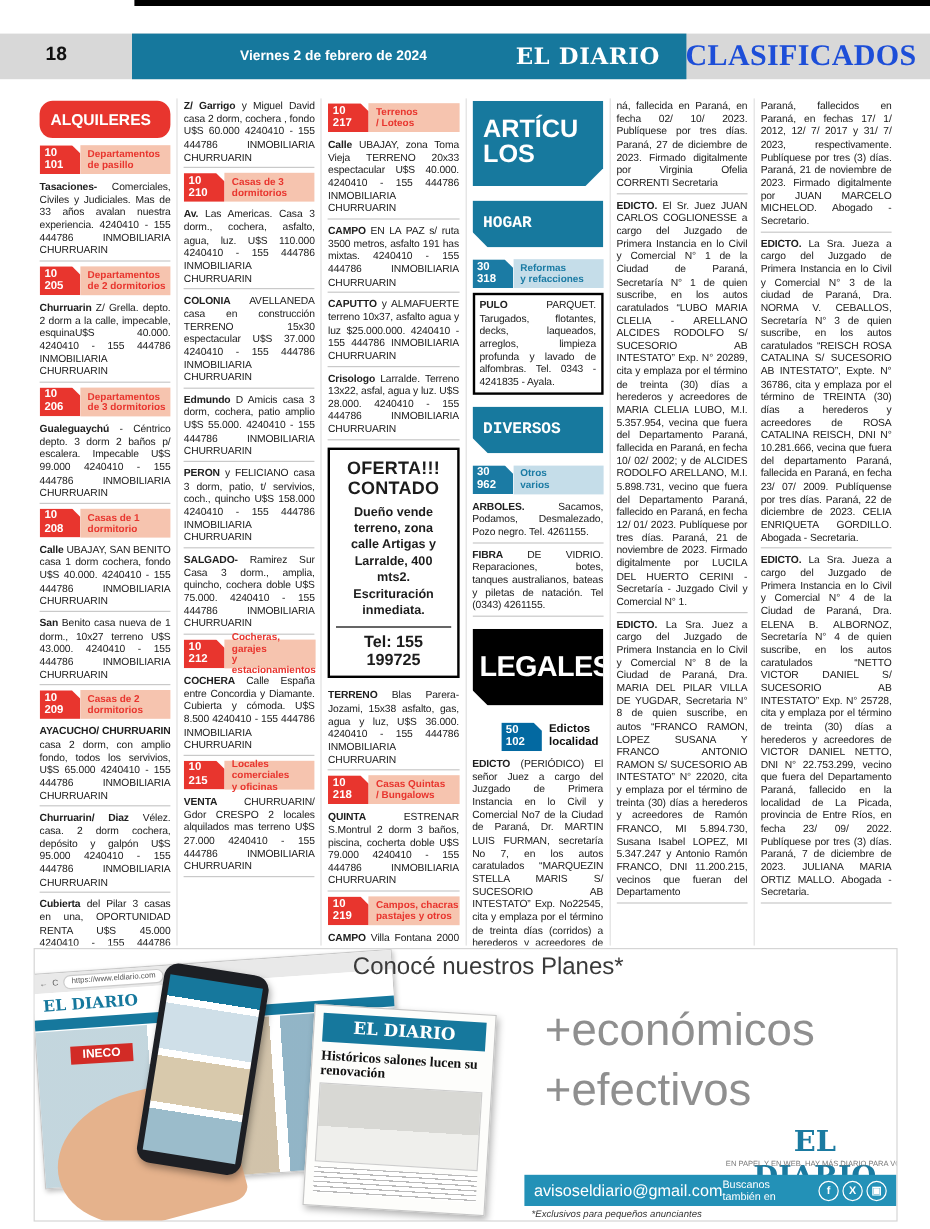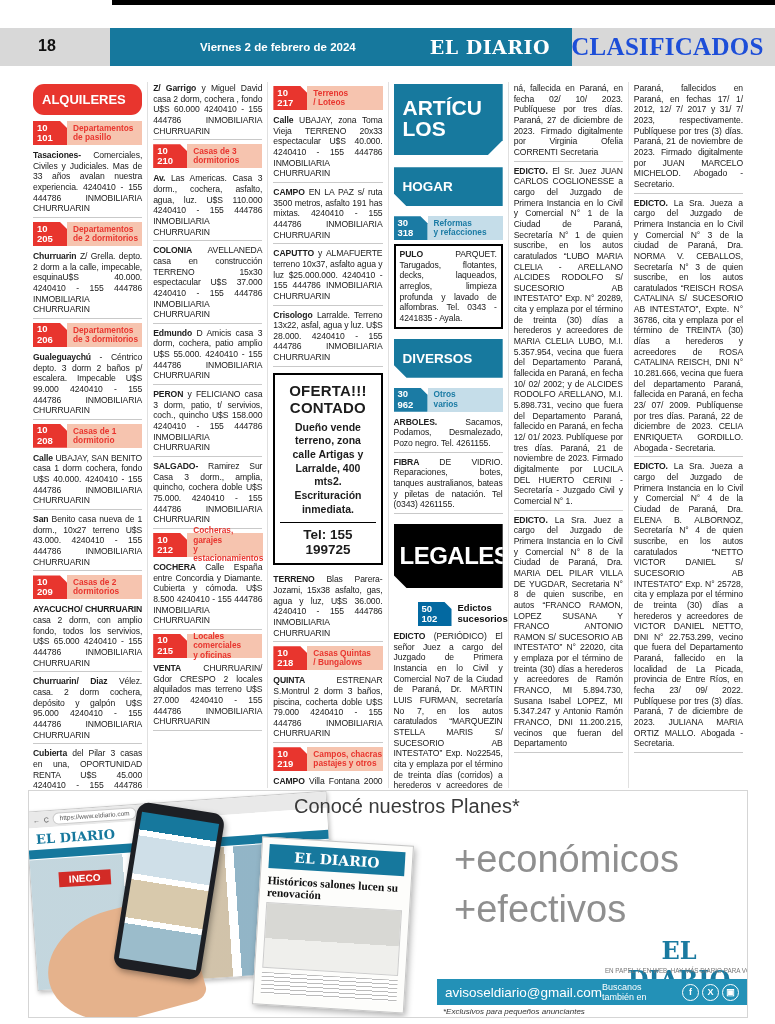--- a/index.html
+++ b/index.html
@@ -27,21 +27,21 @@
   .ad{margin:0 0 3px 0;padding:1px 0 3px 0;font-size:8.6px;line-height:1.24;text-align:justify;
       letter-spacing:-.1px;border-bottom:1px solid #c9c9c9;color:#202020;}
   .ad .lead{font-weight:bold;}
   .ad.boxed{border:2px solid #000;padding:3px 4px;margin:3px 0 6px 0;}
 
   .banner{margin:2px 0 6px 0;color:#fff;font-weight:bold;}
   .banner-red{background:#e8352e;font-size:13px;padding:8px 0 8px 9px;border-radius:11px;}
   .banner-teal-big{background:#17799e;font-size:21px;line-height:.98;padding:14px 0 16px 9px;
       clip-path:polygon(0 0,100% 0,100% calc(100% - 15px),calc(100% - 15px) 100%,0 100%);margin-bottom:12px;}
   .banner-teal{background:#17799e;font-size:13.5px;padding:12px 0 12px 9px;
-      clip-path:polygon(0 0,100% 0,100% 100%,13px 100%,0 calc(100% - 13px));margin:10px 0;}
+      clip-path:polygon(0 0,100% 0,100% 100%,13px 100%,0 calc(100% - 13px));margin:10px 0;font-family:Liberation Mono, monospace;}
   .banner-black{background:#000;font-size:24px;letter-spacing:-.5px;padding:18px 0 18px 6px;
       clip-path:polygon(0 0,100% 0,100% 100%,13px 100%,0 calc(100% - 13px));margin:10px 0 14px 0;}
 
   .cat{display:flex;align-items:stretch;height:24px;margin:4px 0 4px 0;}
   .numbox{position:relative;width:30px;min-width:30px;color:#fff;font-weight:bold;font-size:9.5px;
       line-height:1.1;display:flex;flex-direction:column;justify-content:center;padding-left:4px;
       clip-path:polygon(0 0,calc(100% - 7px) 0,100% 7px,100% 100%,0 100%);}
   .catlabel{flex:1;font-weight:bold;font-size:8.3px;line-height:1.12;display:flex;flex-direction:column;
       justify-content:center;padding-left:6px;}
   .cat-red .numbox{background:#e8352e;}
@@ -212,21 +212,21 @@
         <div class="banner banner-teal">DIVERSOS</div>
         <div class="cat cat-blue">
           <div class="numbox">30<br>962</div>
           <div class="catlabel">Otros<br>varios</div>
         </div>
         <p class="ad"><b class="lead">ARBOLES. </b>Sacamos, Podamos, Desmalezado, Pozo negro. Tel. 4261155.</p>
         <p class="ad"><b class="lead">FIBRA </b>DE VIDRIO. Reparaciones, botes, tanques australianos, bateas y piletas de natación. Tel (0343) 4261155.</p>
         <div class="banner banner-black">LEGALES</div>
         <div class="cat cat-black">
           <div class="numbox">50<br>102</div>
-          <div class="catlabel">Edictos sucesorios</div>
+          <div class="catlabel">Edictos localidad</div>
         </div>
         <p class="ad"><b class="lead">EDICTO </b>(PERIÓDICO) El señor Juez a cargo del Juzgado de Primera Instancia en lo Civil y Comercial No7 de la Ciudad de Paraná, Dr. MARTIN LUIS FURMAN, secretaría No 7, en los autos caratulados “MARQUEZIN STELLA MARIS S/ SUCESORIO AB INTESTATO” Exp. No22545, cita y emplaza por el término de treinta días (corridos) a herederos y acreedores de STELLA MARIS MARQUEZIN, D.N.I. No 5.730.229, vecina que fuedel Departamento Para-</p>
       </div>
     <div class="col">
         <p class="ad">ná, fallecida en Paraná, en fecha 02/ 10/ 2023. Publíquese por tres días. Paraná, 27 de diciembre de 2023. Firmado digitalmente por Virginia Ofelia CORRENTI Secretaria</p>
         <p class="ad"><b class="lead">EDICTO. </b>El Sr. Juez JUAN CARLOS COGLIONESSE a cargo del Juzgado de Primera Instancia en lo Civil y Comercial N° 1 de la Ciudad de Paraná, Secretaría N° 1 de quien suscribe, en los autos caratulados “LUBO MARIA CLELIA - ARELLANO ALCIDES RODOLFO S/ SUCESORIO AB INTESTATO” Exp. N° 20289, cita y emplaza por el término de treinta (30) días a herederos y acreedores de MARIA CLELIA LUBO, M.I. 5.357.954, vecina que fuera del Departamento Paraná, fallecida en Paraná, en fecha 10/ 02/ 2002; y de ALCIDES RODOLFO ARELLANO, M.I. 5.898.731, vecino que fuera del Departamento Paraná, fallecido en Paraná, en fecha 12/ 01/ 2023. Publíquese por tres días. Paraná, 21 de noviembre de 2023. Firmado digitalmente por LUCILA DEL HUERTO CERINI - Secretaría - Juzgado Civil y Comercial N° 1.</p>
         <p class="ad"><b class="lead">EDICTO. </b>La Sra. Juez a cargo del Juzgado de Primera Instancia en lo Civil y Comercial N° 8 de la Ciudad de Paraná, Dra. MARIA DEL PILAR VILLA DE YUGDAR, Secretaria N° 8 de quien suscribe, en autos “FRANCO RAMON, LOPEZ SUSANA Y FRANCO ANTONIO RAMON S/ SUCESORIO AB INTESTATO” N° 22020, cita y emplaza por el término de treinta (30) días a herederos y acreedores de Ramón FRANCO, MI 5.894.730, Susana Isabel LOPEZ, MI 5.347.247 y Antonio Ramón FRANCO, DNI 11.200.215, vecinos que fueran del Departamento</p>
       </div>
     <div class="col">
         <p class="ad">Paraná, fallecidos en Paraná, en fechas 17/ 1/ 2012, 12/ 7/ 2017 y 31/ 7/ 2023, respectivamente. Publíquese por tres (3) días. Paraná, 21 de noviembre de 2023. Firmado digitalmente por JUAN MARCELO MICHELOD. Abogado - Secretario.</p>

